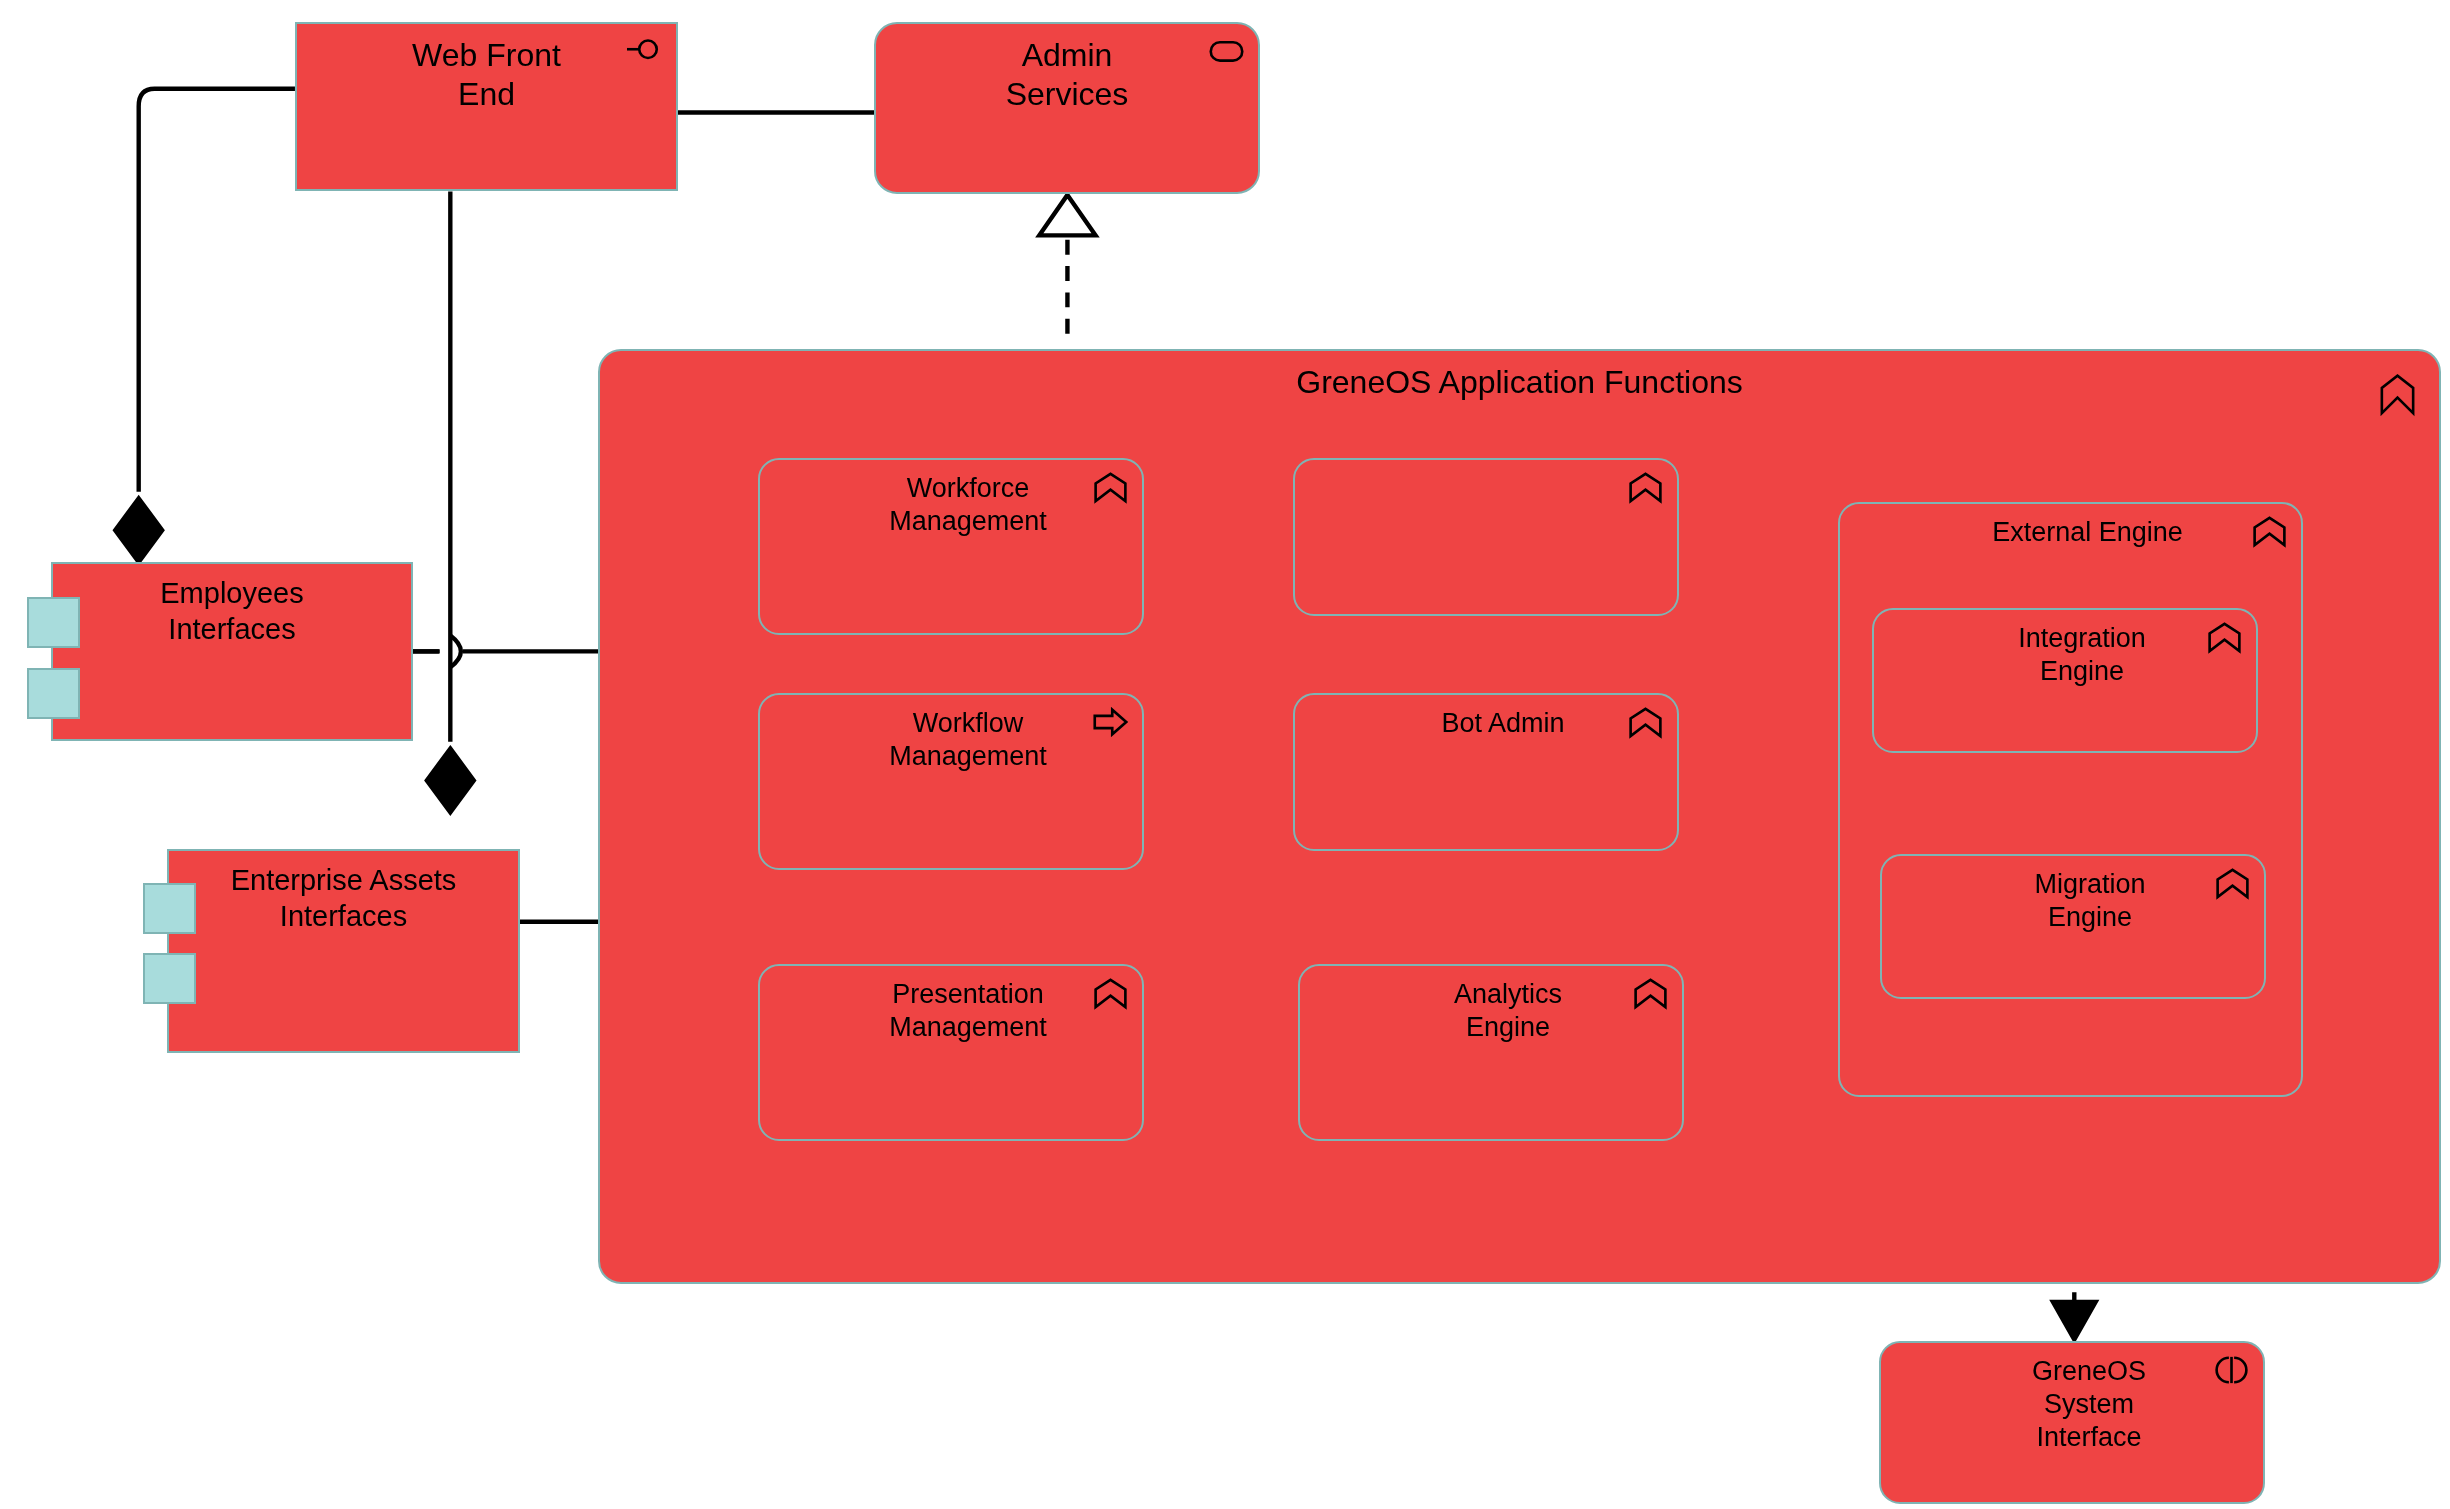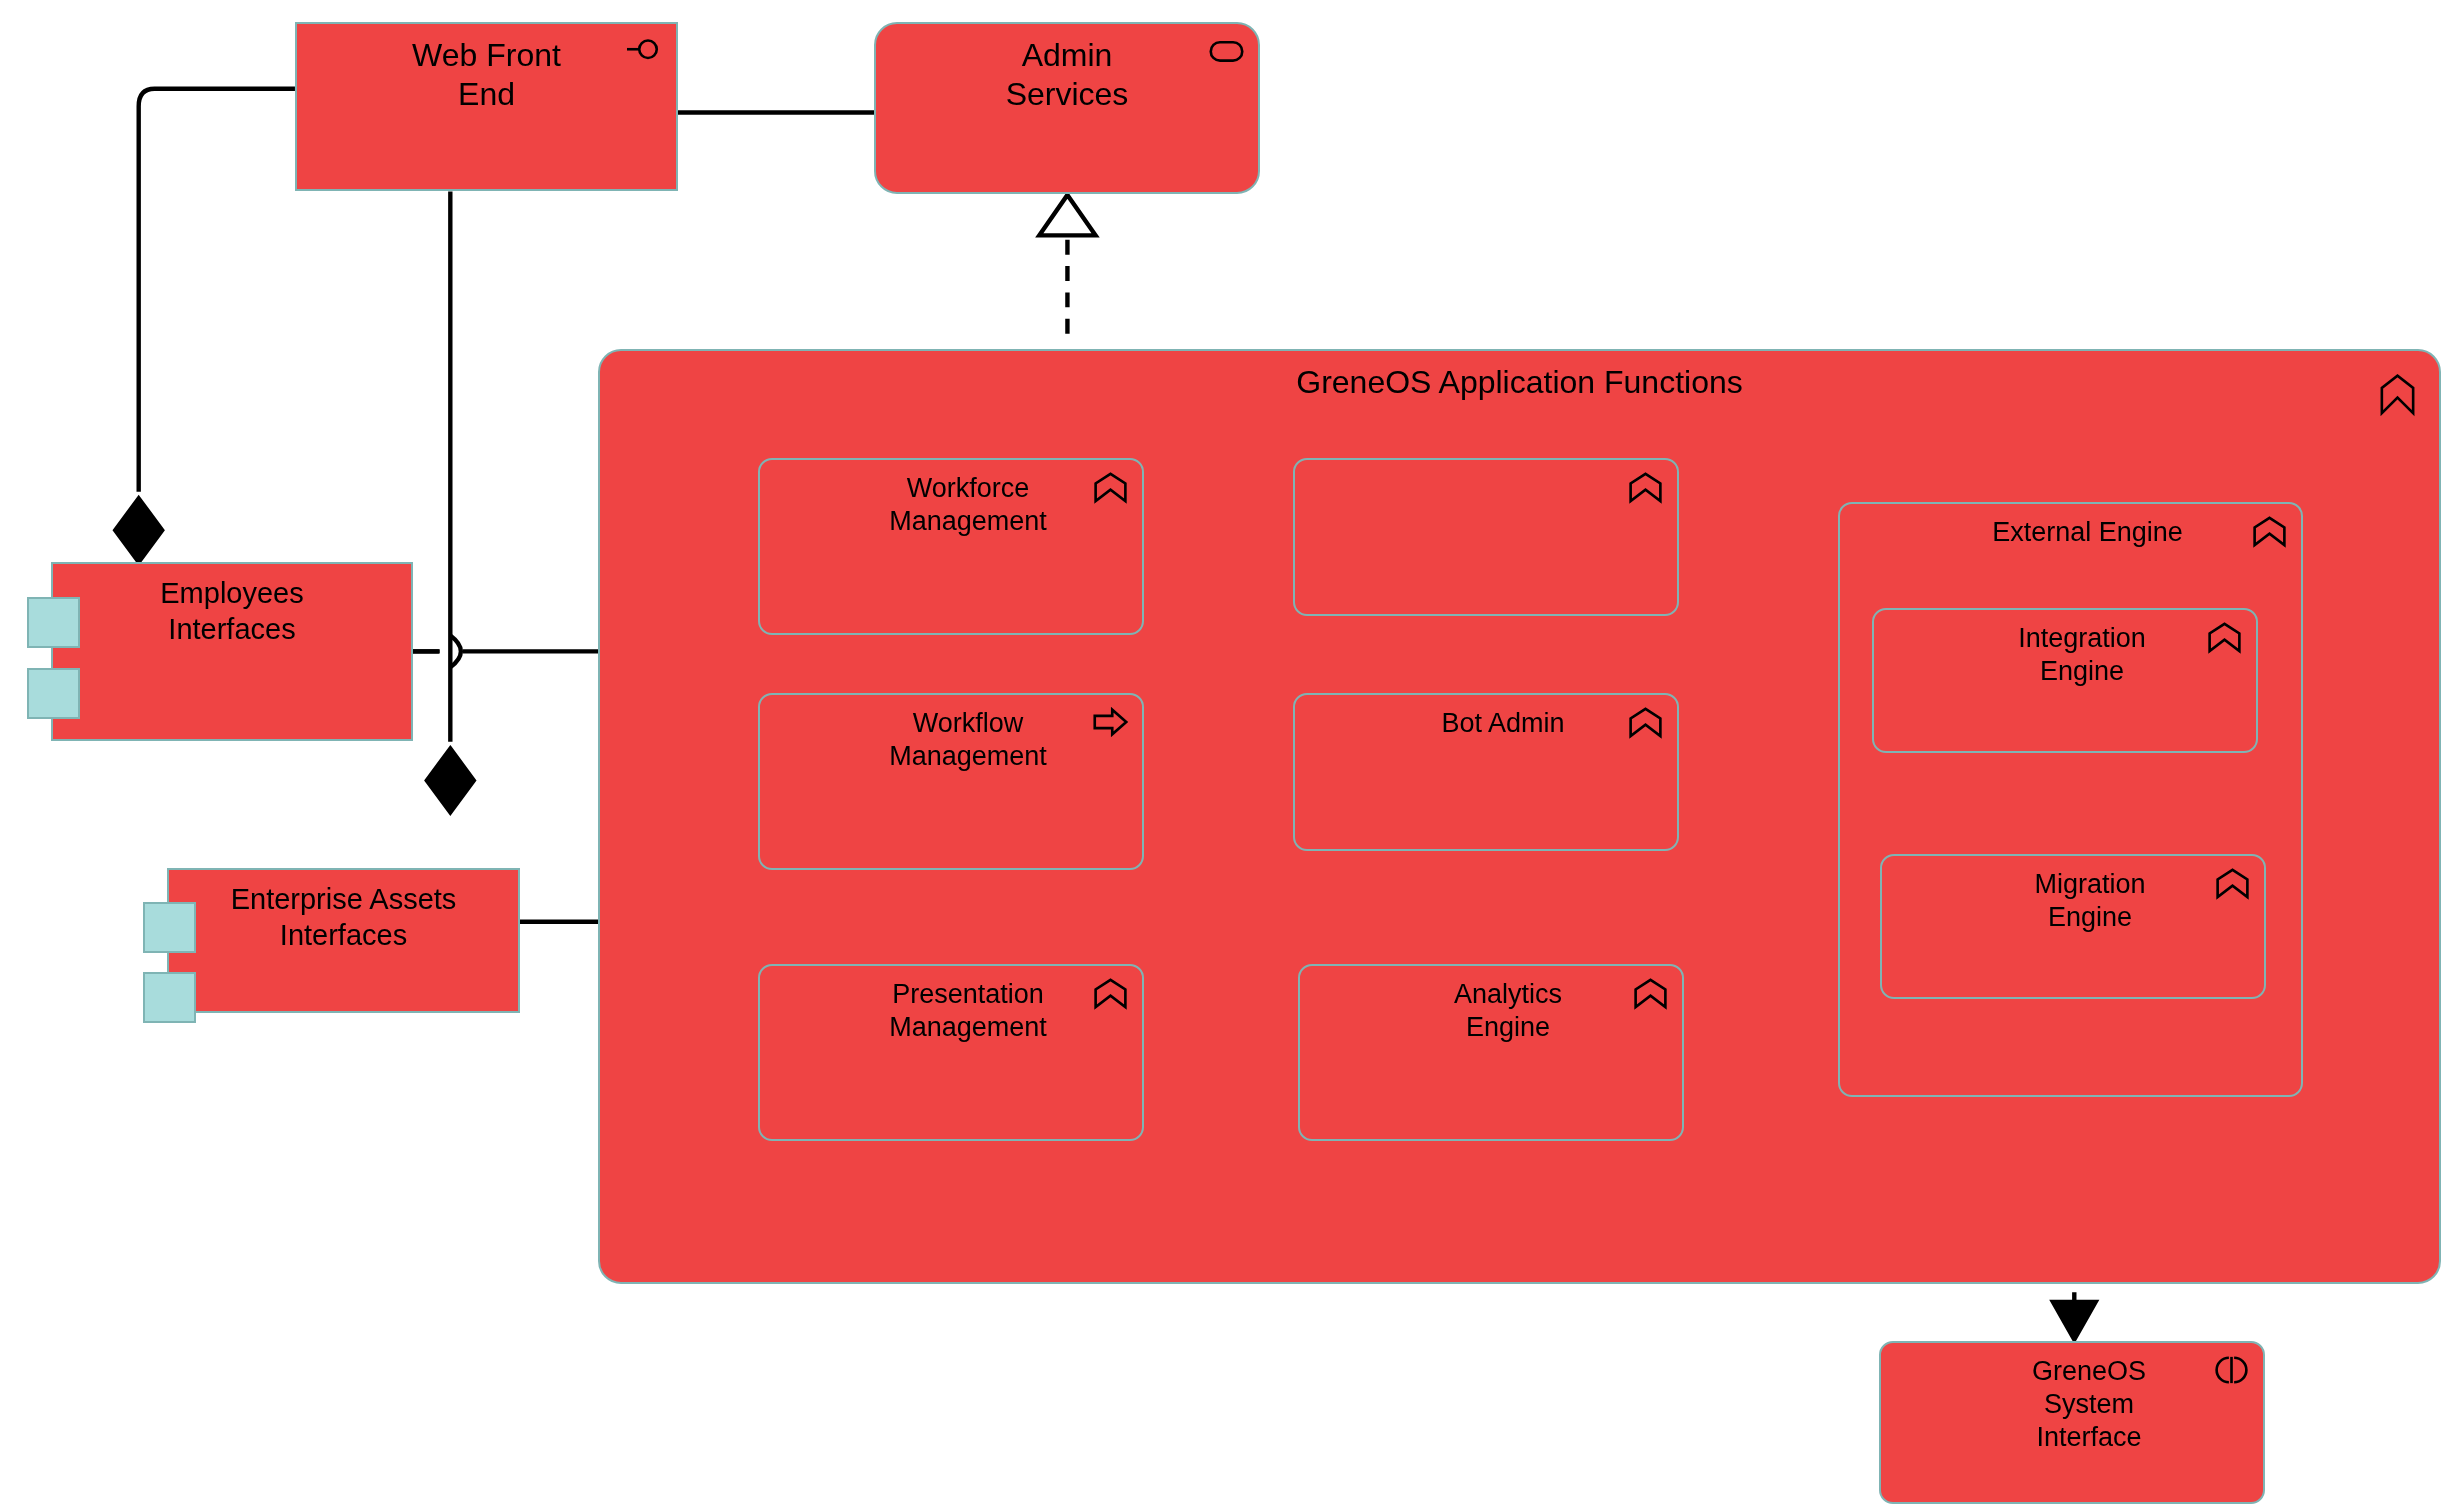--- a/index.html
+++ b/index.html
@@ -19,21 +19,21 @@
     position:absolute;
     background:#ef4444;
     border:2.6px solid #7FB4B4;
     box-sizing:border-box;
     display:flex;
     flex-direction:column;
     align-items:center;
     z-index:5;
   }
   .node.rounded{ border-radius:23px; }
-  .node.rounded-sm{ border-radius:14px;padding-left:34px; }
+  .node.rounded-sm{ border-radius:21px;padding-left:34px; }
   .node.sharp{ border-radius:0; }
 
   .node .title{
     position:relative;
     width:100%;
     text-align:center;
     line-height:1.22;
     color:#000000;
     padding-top:12.3px;
     white-space:pre-line;
@@ -132,21 +132,21 @@
     </span>
   </div>
 
   <div class="node sharp t-md" style="left:51px; top:562px; width:362px; height:179px;">
     <div class="title">Employees
 Interfaces</div>
     <span class="comp-tab" style="top:33px;"></span>
     <span class="comp-tab" style="top:104px;"></span>
   </div>
 
-  <div class="node sharp t-md" style="left:167px; top:868px; width:353px; height:145px;">
+  <div class="node sharp t-md" style="left:167px; top:849px; width:353px; height:204px;">
     <div class="title">Enterprise Assets
 Interfaces</div>
     <span class="comp-tab" style="top:32px;"></span>
     <span class="comp-tab" style="top:102px;"></span>
   </div>
 
   <div class="node rounded t-lg" style="left:598px; top:332px; width:1843px; height:935px;margin-top:17px;">
     <div class="title">GreneOS Application Functions</div>
     <span class="badge" style="top:23px; right:23px; width:37px; height:40px;">
       <svg viewBox="0 0 42 46">

